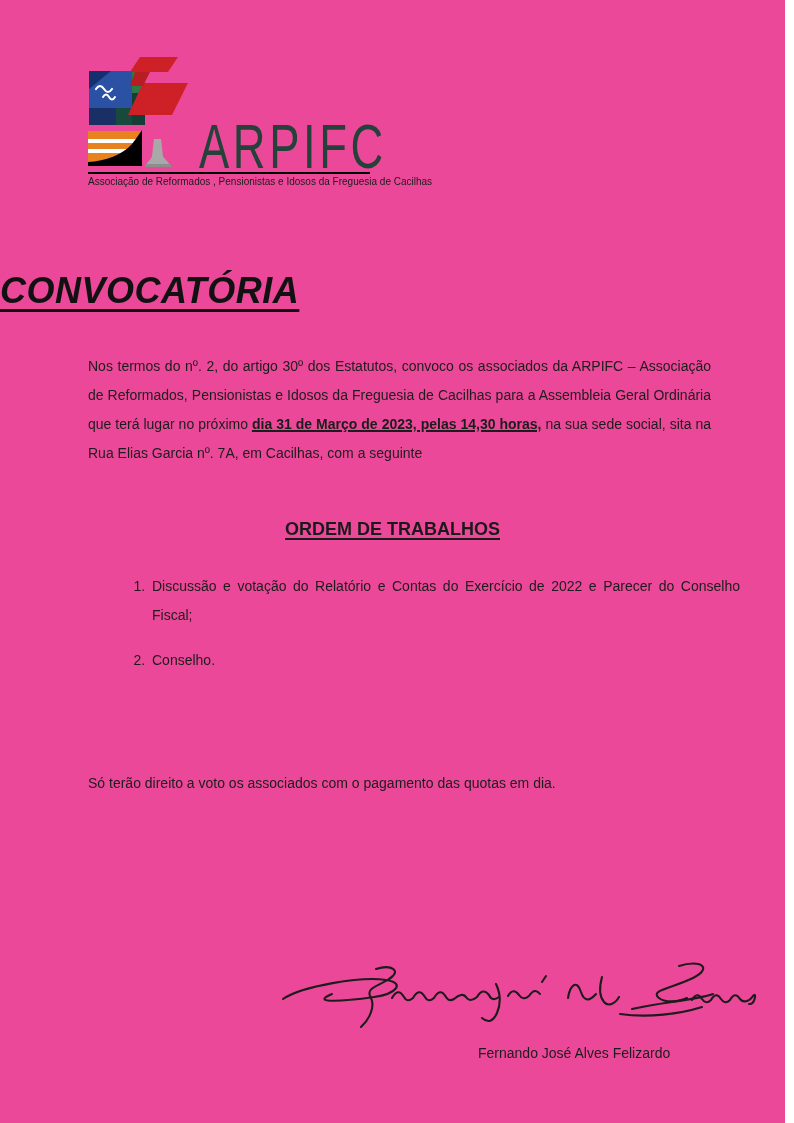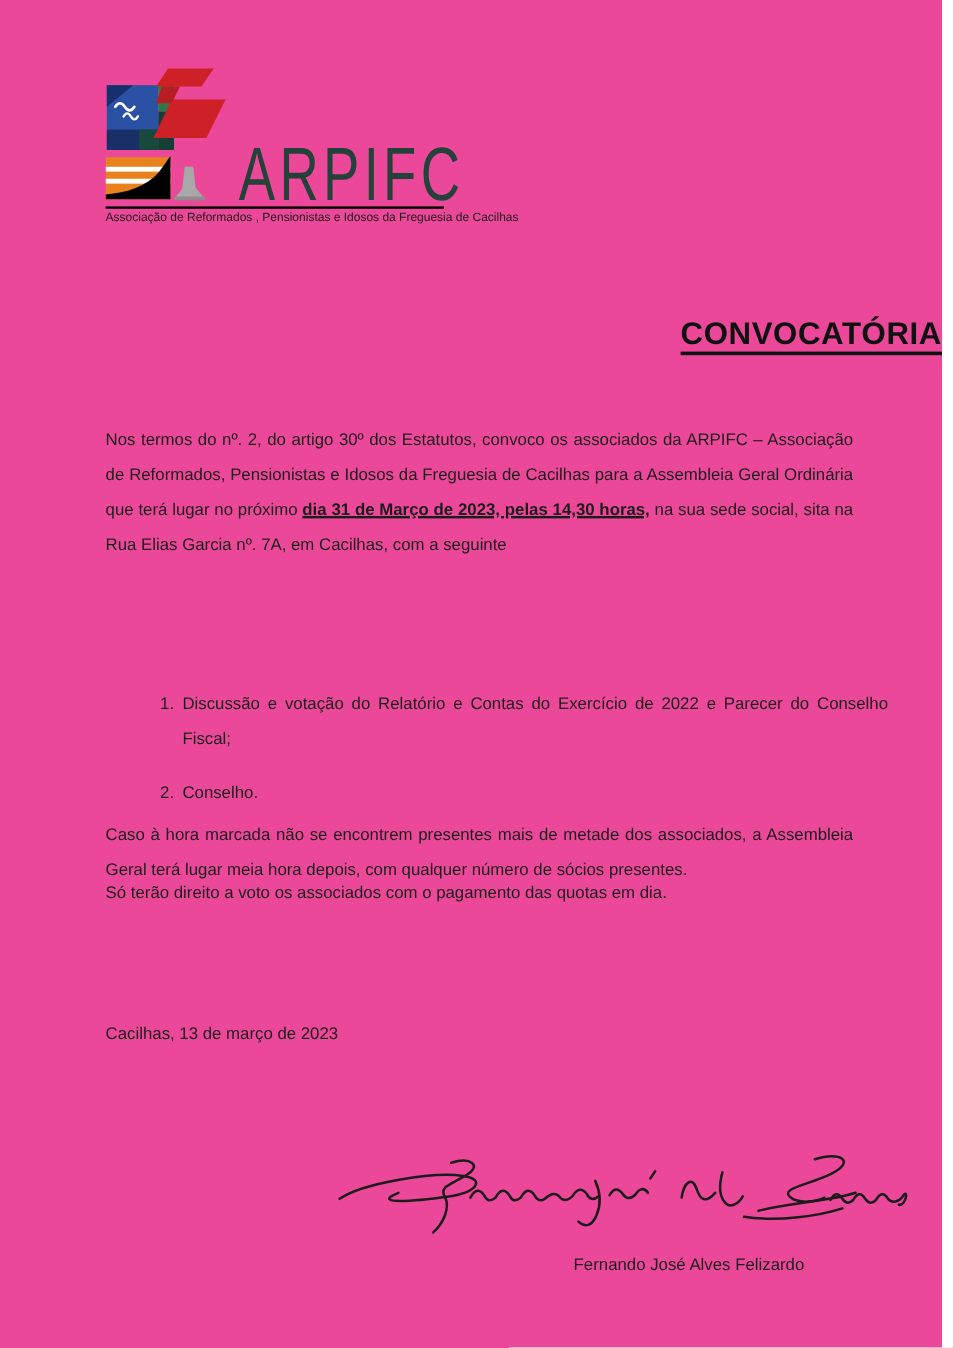--- a/index.html
+++ b/index.html
@@ -14,41 +14,41 @@
   .logo-art{width:105px;height:115px;display:block;flex:0 0 auto;}
   .logo-acronym{
     font-size:63px;line-height:0.80;color:#24413a;margin-left:6px;
     letter-spacing:5px;transform:scaleX(0.72);transform-origin:0 100%;
     white-space:nowrap;font-weight:400;
   }
   .logo-rule{width:282px;border-top:2px solid #000;height:0;margin-top:1px;}
   .logo-tagline{font-size:10px;color:#1b1b1b;margin:2px 0 0 0;white-space:nowrap;}
   
   .doc-title{
-    position:absolute;top:246px;left:0;width:100%;text-align:right;
-    font-size:26px;font-weight:bold;color:#111;letter-spacing:0.5px;
+    position:absolute;top:246px;left:0;width:100%;text-align:left;
+    font-size:36px;font-weight:bold;color:#111;letter-spacing:0.5px;font-style:italic;
   }
   .doc-title span{
     text-decoration:underline;text-decoration-thickness:3px;text-underline-offset:6px;
   }
   .body-text{font-size:14px;line-height:29px;color:#1c1c1c;}
   .intro{position:absolute;top:338px;left:88px;width:623px;text-align:justify;}
   .bold-underline{font-weight:bold;text-decoration:underline;text-decoration-thickness:2px;}
   .agenda-heading{
     position:absolute;top:519px;left:0;width:100%;text-align:center;
     font-size:18px;font-weight:bold;
   }
   .agenda-heading span{text-decoration:underline;text-decoration-thickness:2px;text-underline-offset:3px;}
   .agenda-list{
     position:absolute;top:556px;left:88px;width:623px;margin:0;
     padding-left:45px;text-align:justify;
   }
   .agenda-list li{margin:16px;padding-left:3px;}
   .para-quorum{position:absolute;top:681px;left:88px;width:623px;text-align:justify;margin:0;}
-  .para-quotas{position:absolute;top:729px;left:88px;width:623px;margin:0;}
+  .para-quotas{position:absolute;top:769px;left:88px;width:623px;margin:0;}
   .date-line{position:absolute;top:847px;left:88px;margin:0;}
   .role-line{position:absolute;top:924px;left:0;right:44px;text-align:right;margin:0;}
   .signature-svg{position:absolute;top:957px;left:280px;width:482px;height:76px;}
   .signed-name{position:absolute;top:1033px;left:466px;font-size:14px;color:#1c1c1c;margin:12px;}
 </style>
 </head>
 <body>
 
 <div class="page">
 
@@ -82,29 +82,28 @@
       <div class="logo-acronym">ARPIFC</div>
     </div>
     <div class="logo-rule"></div>
     <div class="logo-tagline">Associação de Reformados , Pensionistas e Idosos da Freguesia de Cacilhas</div>
   </div>
 
   <h1 class="doc-title"><span>CONVOCATÓRIA</span></h1>
 
   <p class="intro body-text"><span>Nos termos do nº. 2, do artigo 30º dos Estatutos, convoco os associados da ARPIFC – Associação de Reformados, Pensionistas e Idosos da Freguesia de Cacilhas para a Assembleia Geral Ordinária que terá lugar no próximo </span><span class="bold-underline">dia 31 de Março de 2023, pelas 14,30 horas,</span><span> na sua sede social, sita na Rua Elias Garcia nº. 7A, em Cacilhas, com a seguinte</span></p>
 
+  <div class="agenda-heading"><span>ORDEM DE TRABALHOS</span></div>
   <ol class="agenda-list body-text">
     <li>Discussão e votação do Relatório e Contas do Exercício de 2022 e Parecer do Conselho Fiscal;</li>
     <li>Conselho.</li>
   </ol>
 
-  <p class="para-quorum body-text">Caso à hora marcada não se encontrem presentes mais de metade dos associados, a Assembleia Geral terá lugar meia hora depois, com qualquer número de sócios presentes.</p>
   <p class="para-quotas body-text">Só terão direito a voto os associados com o pagamento das quotas em dia.</p>
 
-  <p class="date-line body-text">Cacilhas, 13 de março de 2023</p>
 
 
   <svg class="signature-svg" viewBox="0 0 482 76" xmlns="http://www.w3.org/2000/svg">
     <g fill="none" stroke="#1c1c1c" stroke-width="2.1" stroke-linecap="round" stroke-linejoin="round">
 
       <path d="M3,42 C22,29 82,19 106,23 C126,26 116,37 94,40 C66,44 28,47 52,37"></path>
 
       <path d="M96,12 C112,7 122,14 109,22 C97,30 85,31 91,41 C95,49 90,62 81,70"></path>
 
       <path d="M112,41 q6,-11 12,-1 q3,6 9,1 q6,-11 12,-1 q3,6 9,1 q6,-11 12,-1 q3,5 8,2 q8,-7 12,-2 q4,6 11,0 q6,-10 12,-2 q3,7 10,2"></path>

